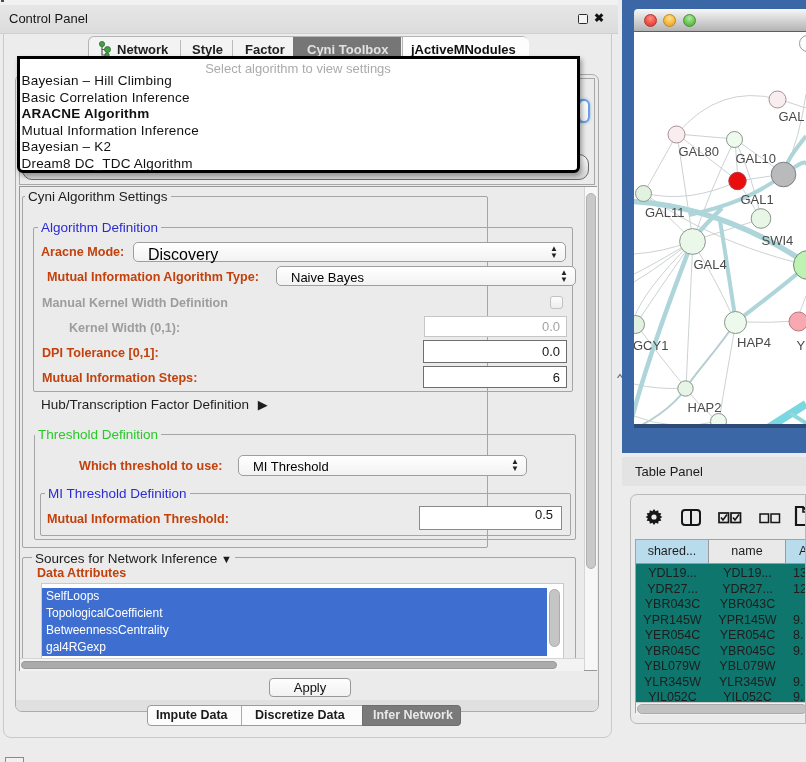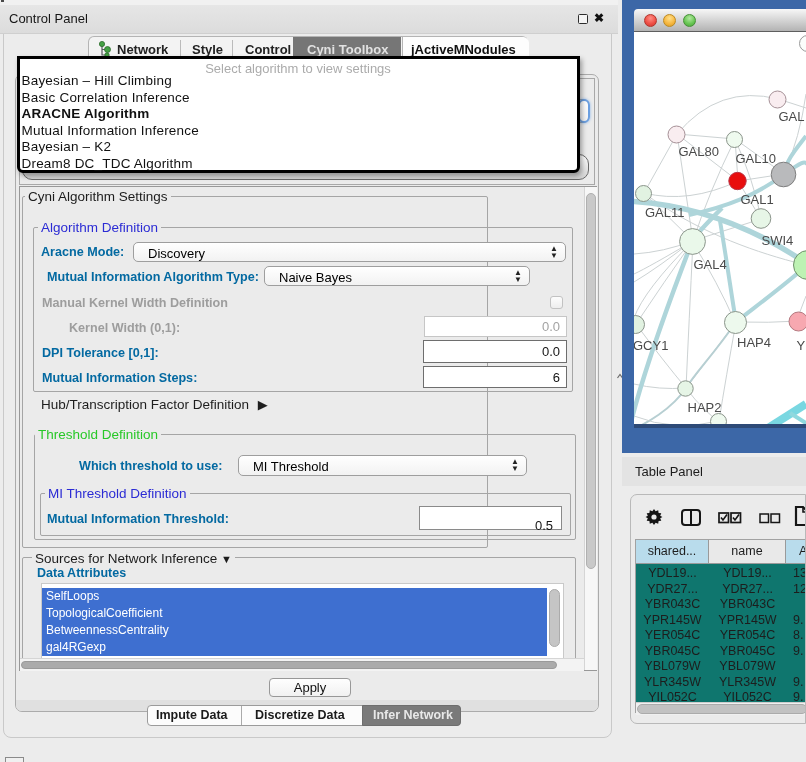--- a/index.html
+++ b/index.html
@@ -1,18 +1,18 @@
 <!DOCTYPE html>
 <html><head>
 <meta charset="utf-8">
 <style>
   html,body{margin:0;padding:0;}
   body{width:806px;height:762px;background:#ececec;font-family:"Liberation Sans",sans-serif;position:relative;overflow:hidden;}
   .abs{position:absolute;}
-  .lbl{font-weight:bold;font-size:12.6px;color:#0369a1;}
+  .lbl{font-weight:bold;font-size:12.6px;color:#c2410c;}
   .dis{color:#9d9d9d;}
   .combo{background:linear-gradient(#ffffff,#f2f2f2);border:1px solid #9e9e9e;border-radius:5px;box-sizing:border-box;}
   .stepper{position:absolute;right:7px;top:2px;font-size:8px;line-height:7px;color:#222;}
   .tfield{background:#fff;box-sizing:border-box;text-align:right;font-size:13px;color:#141414;}
   .group{border:1px solid #a5a5a5;border-radius:2px;box-sizing:border-box;position:absolute;}
   .gtitle{position:absolute;top:-8px;background:#ebebeb;padding:0 3px;font-size:13.5px;line-height:15px;white-space:nowrap;}
 </style>
 </head>
 <body>
 
@@ -26,21 +26,21 @@
 <div class="abs" style="left:578px;top:14px;width:8px;height:8px;border:1.6px solid #2c2c2c;border-radius:1.5px;background:#f4f4f4;"></div>
 <div class="abs" style="left:594px;top:11px;font-size:12px;font-weight:bold;color:#111;">✖</div>
 
 <div id="toptabs" class="abs" style="left:88px;top:36px;width:440px;height:26px;background:#f3f3f3;border:1px solid #b4b4b4;border-bottom:none;border-radius:6px 6px 0 0;box-sizing:border-box;text-align:right;">
   <div class="abs" style="left:91px;top:3px;width:1px;height:20px;background:#bbb;"></div>
   <div class="abs" style="left:143px;top:3px;width:1px;height:20px;background:#bbb;"></div>
   <div class="abs" style="left:204px;top:0;width:108px;height:26px;background:#767676;"></div>
   <div class="abs" style="left:313px;top:0;width:126px;height:26px;background:#fdfdfd;border-left:1px solid #b4b4b4;border-radius:0 6px 0 0;"></div>
   <div class="abs" style="left:28px;top:5px;font-size:13px;font-weight:600;color:#222;">Network</div>
   <div class="abs" style="left:103px;top:5px;font-size:13px;font-weight:600;color:#222;">Style</div>
-  <div class="abs" style="left:156px;top:5px;font-size:13px;font-weight:600;color:#222;">Control</div>
+  <div class="abs" style="left:156px;top:5px;font-size:13px;font-weight:600;color:#222;">Factor</div>
   <div class="abs" style="left:218px;top:5px;font-size:13px;font-weight:600;color:#e2e2e2;">Cyni Toolbox</div>
   <div class="abs" style="left:322px;top:5px;font-size:13px;font-weight:600;color:#111;">jActiveMNodules</div>
   <svg class="abs" style="left:9px;top:3px;" width="16" height="18" viewBox="0 0 16 18">
     <path d="M4,4 L4,15 L9,15 M4,9.5 L9,9.5" fill="none" stroke="#55585c" stroke-width="1.2"></path>
     <circle cx="4" cy="4" r="2.6" fill="#44a044" stroke="#2c6b2c" stroke-width="0.8"></circle>
     <circle cx="9.5" cy="9.5" r="3" fill="#44a044" stroke="#2c6b2c" stroke-width="0.8"></circle>
     <circle cx="9" cy="15" r="2.2" fill="#44a044" stroke="#2c6b2c" stroke-width="0.8"></circle>
   </svg>
 </div>
 
@@ -56,25 +56,25 @@
 
 <div class="group" style="left:22px;top:196px;width:466px;height:352px;">
   <div class="gtitle" style="left:2px;color:#1c1c1c;">Cyni Algorithm Settings</div>
 </div>
 
 <div class="group" style="left:33px;top:227px;width:540px;height:165px;">
   <div class="gtitle" style="left:4px;color:#2b2bd4;">Algorithm Definition</div>
 </div>
 <div class="abs lbl" style="left:41px;top:245px;">Aracne Mode:</div>
 <div class="abs combo" style="left:133px;top:242px;width:433px;height:20px;">
-    <span style="position:absolute;left:14px;top:3px;font-size:13px;">Discovery</span>
+    <span style="position:absolute;left:14px;top:3px;font-size:16px;">Discovery</span>
     <span class="stepper">▲<br>▼</span>
   </div>
 <div class="abs lbl" style="left:41px;top:270px;padding-left:6px;">Mutual Information Algorithm Type:</div>
-<div class="abs combo" style="left:264px;top:266px;width:266px;height:20px;">
+<div class="abs combo" style="left:276px;top:266px;width:300px;height:20px;">
     <span style="position:absolute;left:14px;top:3px;font-size:13px;">Naive Bayes</span>
     <span class="stepper">▲<br>▼</span>
   </div>
 <div class="abs lbl dis" style="left:42px;top:296px;">Manual Kernel Width Definition</div>
 <div class="abs" style="left:550px;top:296px;width:13px;height:13px;background:linear-gradient(#fdfdfd,#ededed);border:1px solid #c2c2c2;border-radius:3px;box-sizing:border-box;"></div>
 <div class="abs lbl dis" style="left:42px;top:321px;padding-left:27px;">Kernel Width (0,1):</div>
 <div class="abs tfield" style="left:424px;top:316px;width:143px;height:21px;border:1px solid #c6c6c6;color:#a3a3a3;padding:2px 6px 0 0;">0.0</div>
 <div class="abs lbl" style="left:42px;top:346px;">DPI Tolerance [0,1]:</div>
 <div class="abs tfield" style="left:423px;top:340px;width:144px;height:23px;border:1.5px solid #6e6e6e;padding:3px 6px 0 0;">0.0</div>
 <div class="abs lbl" style="left:42px;top:371px;">Mutual Information Steps:</div>
@@ -88,21 +88,21 @@
 <div class="abs lbl" style="left:79px;top:459px;">Which threshold to use:</div>
 <div class="abs combo" style="left:238px;top:455px;width:289px;height:21px;">
     <span style="position:absolute;left:14px;top:3px;font-size:13px;">MI Threshold</span>
     <span class="stepper">▲<br>▼</span>
   </div>
 
 <div class="group" style="left:40px;top:493px;width:531px;height:43px;">
   <div class="gtitle" style="left:4px;color:#2b2bd4;">MI Threshold Definition</div>
 </div>
 <div class="abs lbl" style="left:47px;top:512px;">Mutual Information Threshold:</div>
-<div class="abs tfield" style="left:419px;top:506px;width:143px;height:24px;border:1px solid #8a8a8a;padding:11px 8px 0 0;">0.5</div>
+<div class="abs tfield" style="left:419px;top:506px;width:143px;height:24px;border:1px solid #8a8a8a;padding:0 8px 0 0;">0.5</div>
 
 <div class="group" style="left:22px;top:557px;width:554px;height:104px;">
   <div class="gtitle" style="left:9px;top:-7px;color:#1c1c1c;">Sources for Network Inference <span style="font-size:11px;">▼</span></div>
 </div>
 <div class="abs lbl" style="left:37px;top:566px;font-size:12.5px;">Data Attributes</div>
 
 <div class="abs" style="left:41px;top:583px;width:523px;height:76px;background:#fff;border:1px solid #c9c9c9;box-sizing:border-box;"></div>
 <div class="abs" style="left:42px;top:587.5px;width:505px;height:68.5px;background:#3e6fd0;color:#fff;font-size:12px;line-height:17.1px;padding-left:4px;box-sizing:border-box;">SelfLoops<br>TopologicalCoefficient<br>BetweennessCentrality<br>gal4RGexp</div>
 <div class="abs" style="left:549px;top:589px;width:11px;height:58px;background:#c5c5c5;border:1px solid #ababab;border-radius:6px;box-sizing:border-box;"></div>
 

